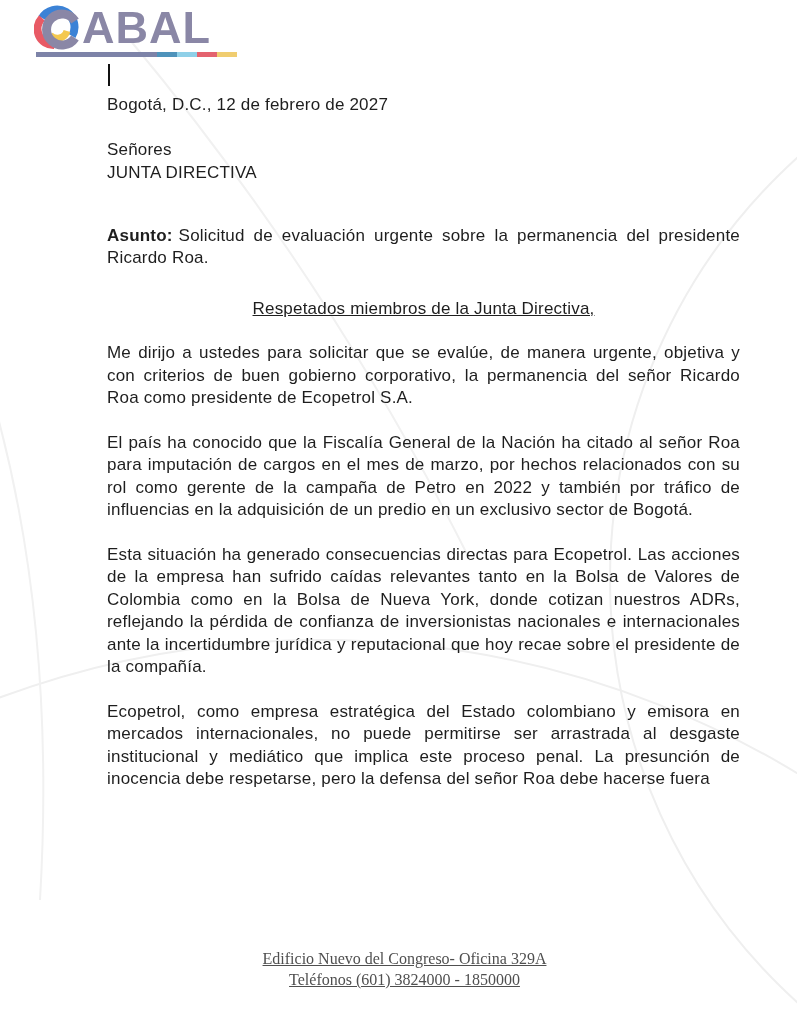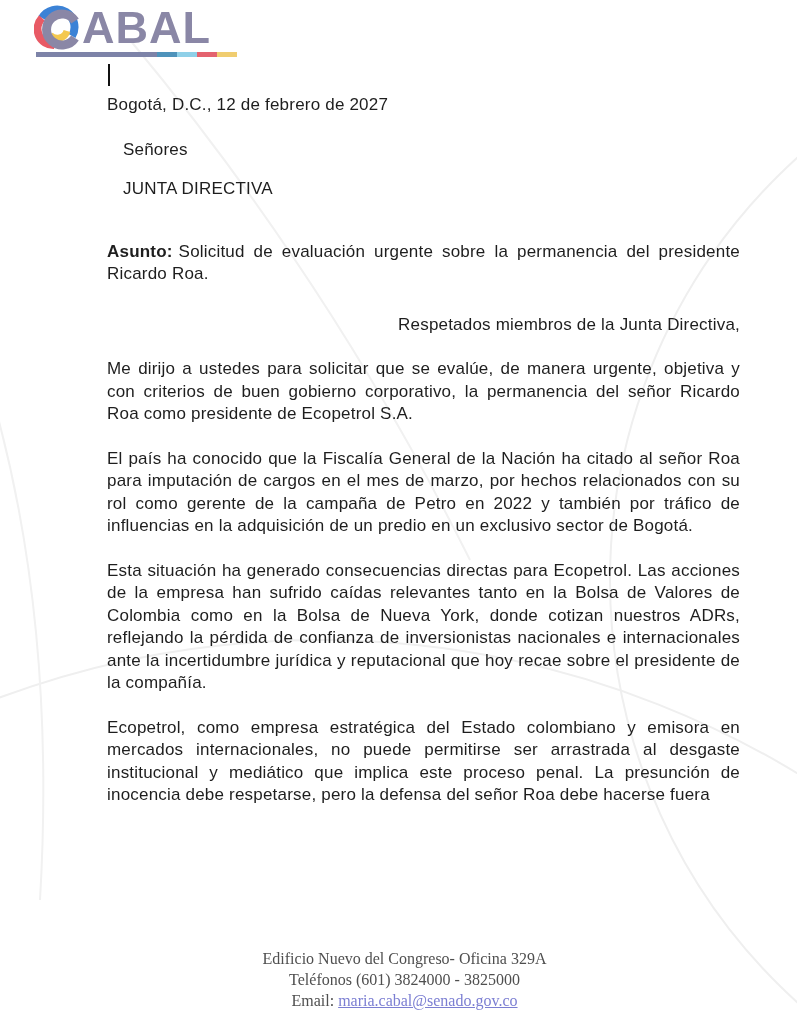--- a/index.html
+++ b/index.html
@@ -37,33 +37,33 @@
     position:absolute;left:107px;top:62px;width:633px;z-index:1;
     font-size:17px;line-height:22.5px;letter-spacing:0.2px;
   }
   .cursor{
     display:block;width:2px;height:22px;background:#111;margin:2px 0 8px 1px;
     overflow:hidden;color:transparent;
   }
   .date-line{margin:0 0 5px 0;}
   .ref-line{margin:0;text-align:right;font-weight:bold;color:#000;}
   .recipient{margin-top:21px;}
-  .recipient p{margin:16px;line-height:23px;}
+  .recipient p{margin:0;line-height:23px;}
   .recipient .bold{font-weight:normal;}
   .para{margin:0;text-align:justify;}
   .subject{margin-top:41px;}
   .subject strong{margin-right:6px;}
-  .greeting{margin-top:28px;text-align:right;}
+  .greeting{margin-top:28px;text-align:center;text-decoration:underline;}
   .body-para{margin-top:22px;}
 
   
   .footer{
     position:absolute;left:0;top:948px;width:809px;z-index:1;
     text-align:center;font-family:"Liberation Serif", serif;
-    font-size:16px;line-height:21px;color:#4f4f4f;
+    font-size:16px;line-height:21px;color:#4f4f4f;text-decoration:underline;
   }
   .footer p{margin:0;}
   .footer a{color:#7b7ed2;text-decoration:underline;}
 </style>
 </head>
 <body>
 
 <div class="page">
 
   <svg class="watermark" width="809" height="1024" viewBox="0 0 809 1024" fill="none">
@@ -106,17 +106,16 @@
     <p class="para greeting">Respetados miembros de la Junta Directiva,</p>
 
     <p class="para body-para">Me dirijo a ustedes para solicitar que se evalúe, de manera urgente, objetiva y con criterios de buen gobierno corporativo, la permanencia del señor Ricardo Roa como presidente de Ecopetrol S.A.</p>
     <p class="para body-para">El país ha conocido que la Fiscalía General de la Nación ha citado al señor Roa para imputación de cargos en el mes de marzo, por hechos relacionados con su rol como gerente de la campaña de Petro en 2022 y también por tráfico de influencias en la adquisición de un predio en un exclusivo sector de Bogotá.</p>
     <p class="para body-para">Esta situación ha generado consecuencias directas para Ecopetrol. Las acciones de la empresa han sufrido caídas relevantes tanto en la Bolsa de Valores de Colombia como en la Bolsa de Nueva York, donde cotizan nuestros ADRs, reflejando la pérdida de confianza de inversionistas nacionales e internacionales ante la incertidumbre jurídica y reputacional que hoy recae sobre el presidente de la compañía.</p>
     <p class="para body-para">Ecopetrol, como empresa estratégica del Estado colombiano y emisora en mercados internacionales, no puede permitirse ser arrastrada al desgaste institucional y mediático que implica este proceso penal. La presunción de inocencia debe respetarse, pero la defensa del señor Roa debe hacerse fuera</p>
   </div>
 
   <div class="footer">
     <p>Edificio Nuevo del Congreso- Oficina 329A</p>
-    <p>Teléfonos (601) 3824000 - 3825000</p>
-    <p><span>Email: </span><a href="#">maria.cabal@senado.gov.co</a></p>
+    <p>Teléfonos (601) 3824000 - 1850000</p>
   </div>
 
 </div>
 
 </body></html>

